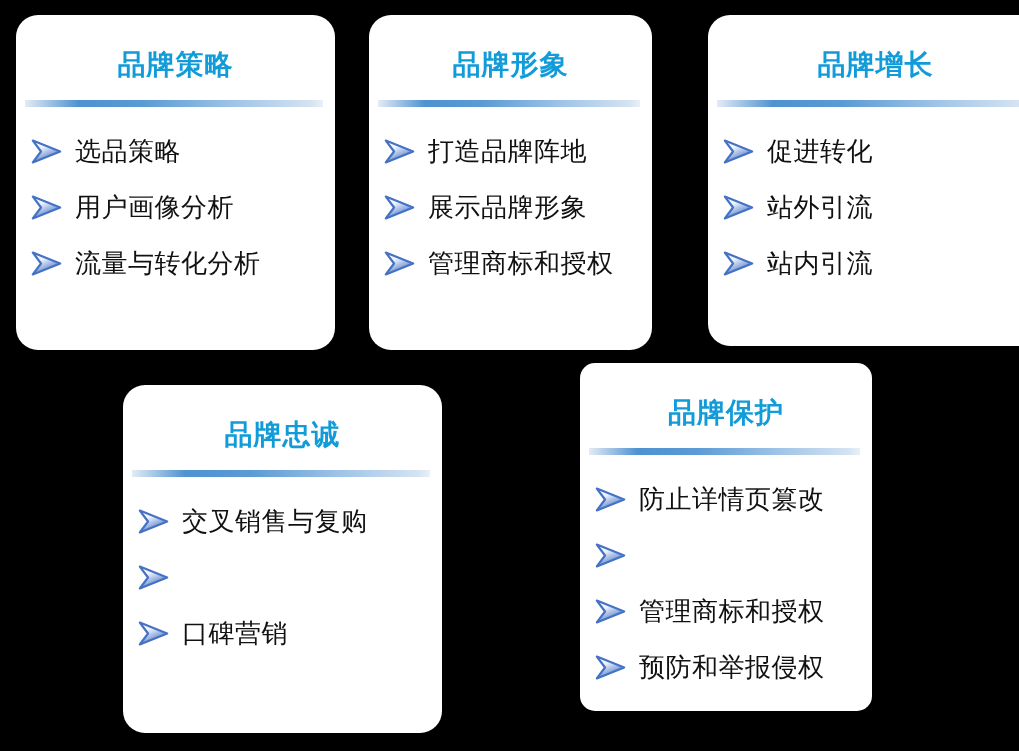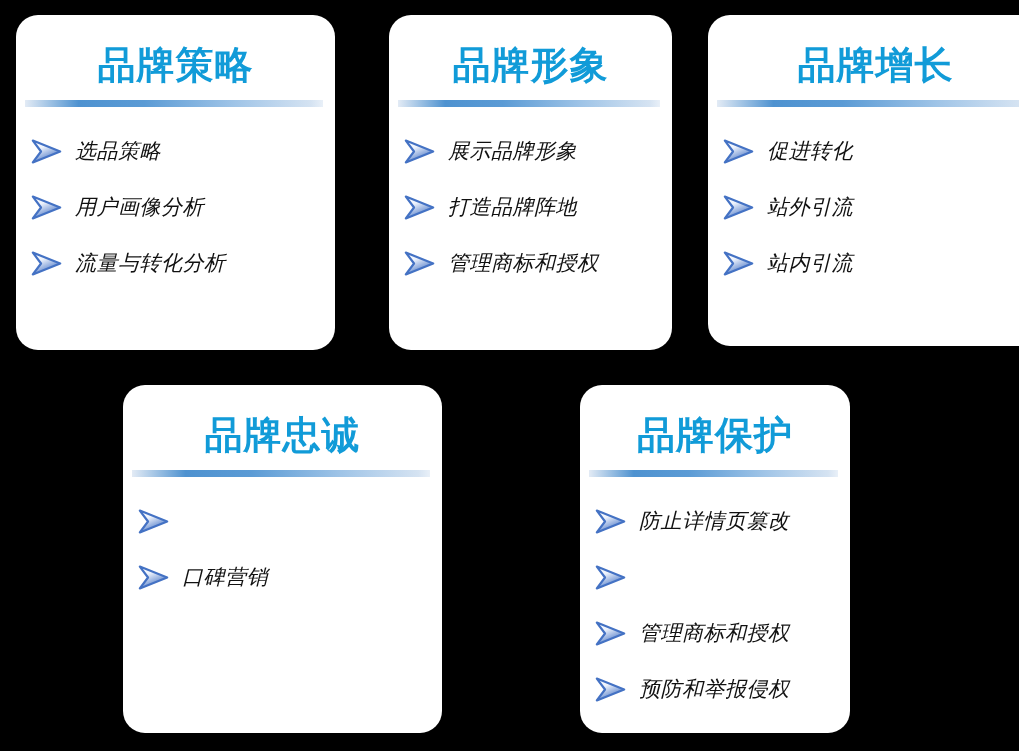--- a/index.html
+++ b/index.html
@@ -19,30 +19,30 @@
     overflow: hidden;
   }
   .stage { position: relative; width: 1019px; height: 751px; }
 
   .card {
     position: absolute;
     background: var(--card-bg);
     border-radius: 22px;
   }
   .card-1 { left: 16px;  top: 15px;  width: 319px; height: 335px; }
-  .card-2 { left: 369px; top: 15px;  width: 283px; height: 335px; margin-left: 20px; }
+  .card-2 { left: 369px; top: 15px;  width: 283px; height: 335px; }
   .card-3 { left: 708px; top: 15px;  width: 335px; height: 331px; }
   .card-4 { left: 123px; top: 385px; width: 319px; height: 348px; }
-  .card-5 { left: 580px; top: 385px; width: 270px; height: 348px; }
+  .card-5 { left: 580px; top: 363px; width: 292px; height: 348px; border-radius: 15px; }
 
   .card-title {
     position: absolute;
     top: 28px; left: 0; right: 0;
     text-align: center;
-    font-size: 38px;
+    font-size: 28px;
     line-height: 44px;
     font-weight: bold;
     color: var(--title-blue);
     letter-spacing: 1px;
     white-space: nowrap;
   }
 
   .divider {
     position: absolute;
     top: 85px; left: 9px; right: 12px;
@@ -73,25 +73,24 @@
     margin-right: 13px;
     display: block;
   }
   .arrow-svg path {
     stroke: var(--arrow-blue);
     stroke-width: 2.4;
     stroke-linejoin: round;
     fill: url(#arrowGrad);
   }
   .item-text {
-    font-size: 21px;
+    font-size: 26px;
     color: var(--item-text);
     white-space: nowrap;
     letter-spacing: 0.5px;
-    font-style: italic;
   }
   .svg-defs { position: absolute; width: 0; height: 0; }
 </style>
 </head>
 <body>
 
 <svg class="svg-defs" aria-hidden="true">
   <defs>
     <linearGradient id="arrowGrad" x1="0" y1="0" x2="0.55" y2="1">
       <stop offset="0" stop-color="#ffffff"></stop>
@@ -131,28 +130,28 @@
   </div>
 
   <div class="card card-2">
     <div class="card-title">品牌形象</div>
     <div class="divider"></div>
     <ul class="items">
   <li class="item">
     <svg class="arrow-svg" viewBox="0 0 34 30">
       <path d="M2 3 L32 15 L2 27 L11 15 Z"></path>
     </svg>
+    <span class="item-text">打造品牌阵地</span>
+  </li>
+
+  <li class="item">
+    <svg class="arrow-svg" viewBox="0 0 34 30">
+      <path d="M2 3 L32 15 L2 27 L11 15 Z"></path>
+    </svg>
     <span class="item-text">展示品牌形象</span>
-  </li>
-
-  <li class="item">
-    <svg class="arrow-svg" viewBox="0 0 34 30">
-      <path d="M2 3 L32 15 L2 27 L11 15 Z"></path>
-    </svg>
-    <span class="item-text">打造品牌阵地</span>
   </li>
 
   <li class="item">
     <svg class="arrow-svg" viewBox="0 0 34 30">
       <path d="M2 3 L32 15 L2 27 L11 15 Z"></path>
     </svg>
     <span class="item-text">管理商标和授权</span>
   </li>
 </ul>
   </div>
@@ -181,20 +180,26 @@
     </svg>
     <span class="item-text">站内引流</span>
   </li>
 </ul>
   </div>
 
   <div class="card card-4">
     <div class="card-title">品牌忠诚</div>
     <div class="divider"></div>
     <ul class="items">
+  <li class="item">
+    <svg class="arrow-svg" viewBox="0 0 34 30">
+      <path d="M2 3 L32 15 L2 27 L11 15 Z"></path>
+    </svg>
+    <span class="item-text">交叉销售与复购</span>
+  </li>
 
   <li class="item">
     <svg class="arrow-svg" viewBox="0 0 34 30">
       <path d="M2 3 L32 15 L2 27 L11 15 Z"></path>
     </svg>
   </li>
 
   <li class="item">
     <svg class="arrow-svg" viewBox="0 0 34 30">
       <path d="M2 3 L32 15 L2 27 L11 15 Z"></path>

